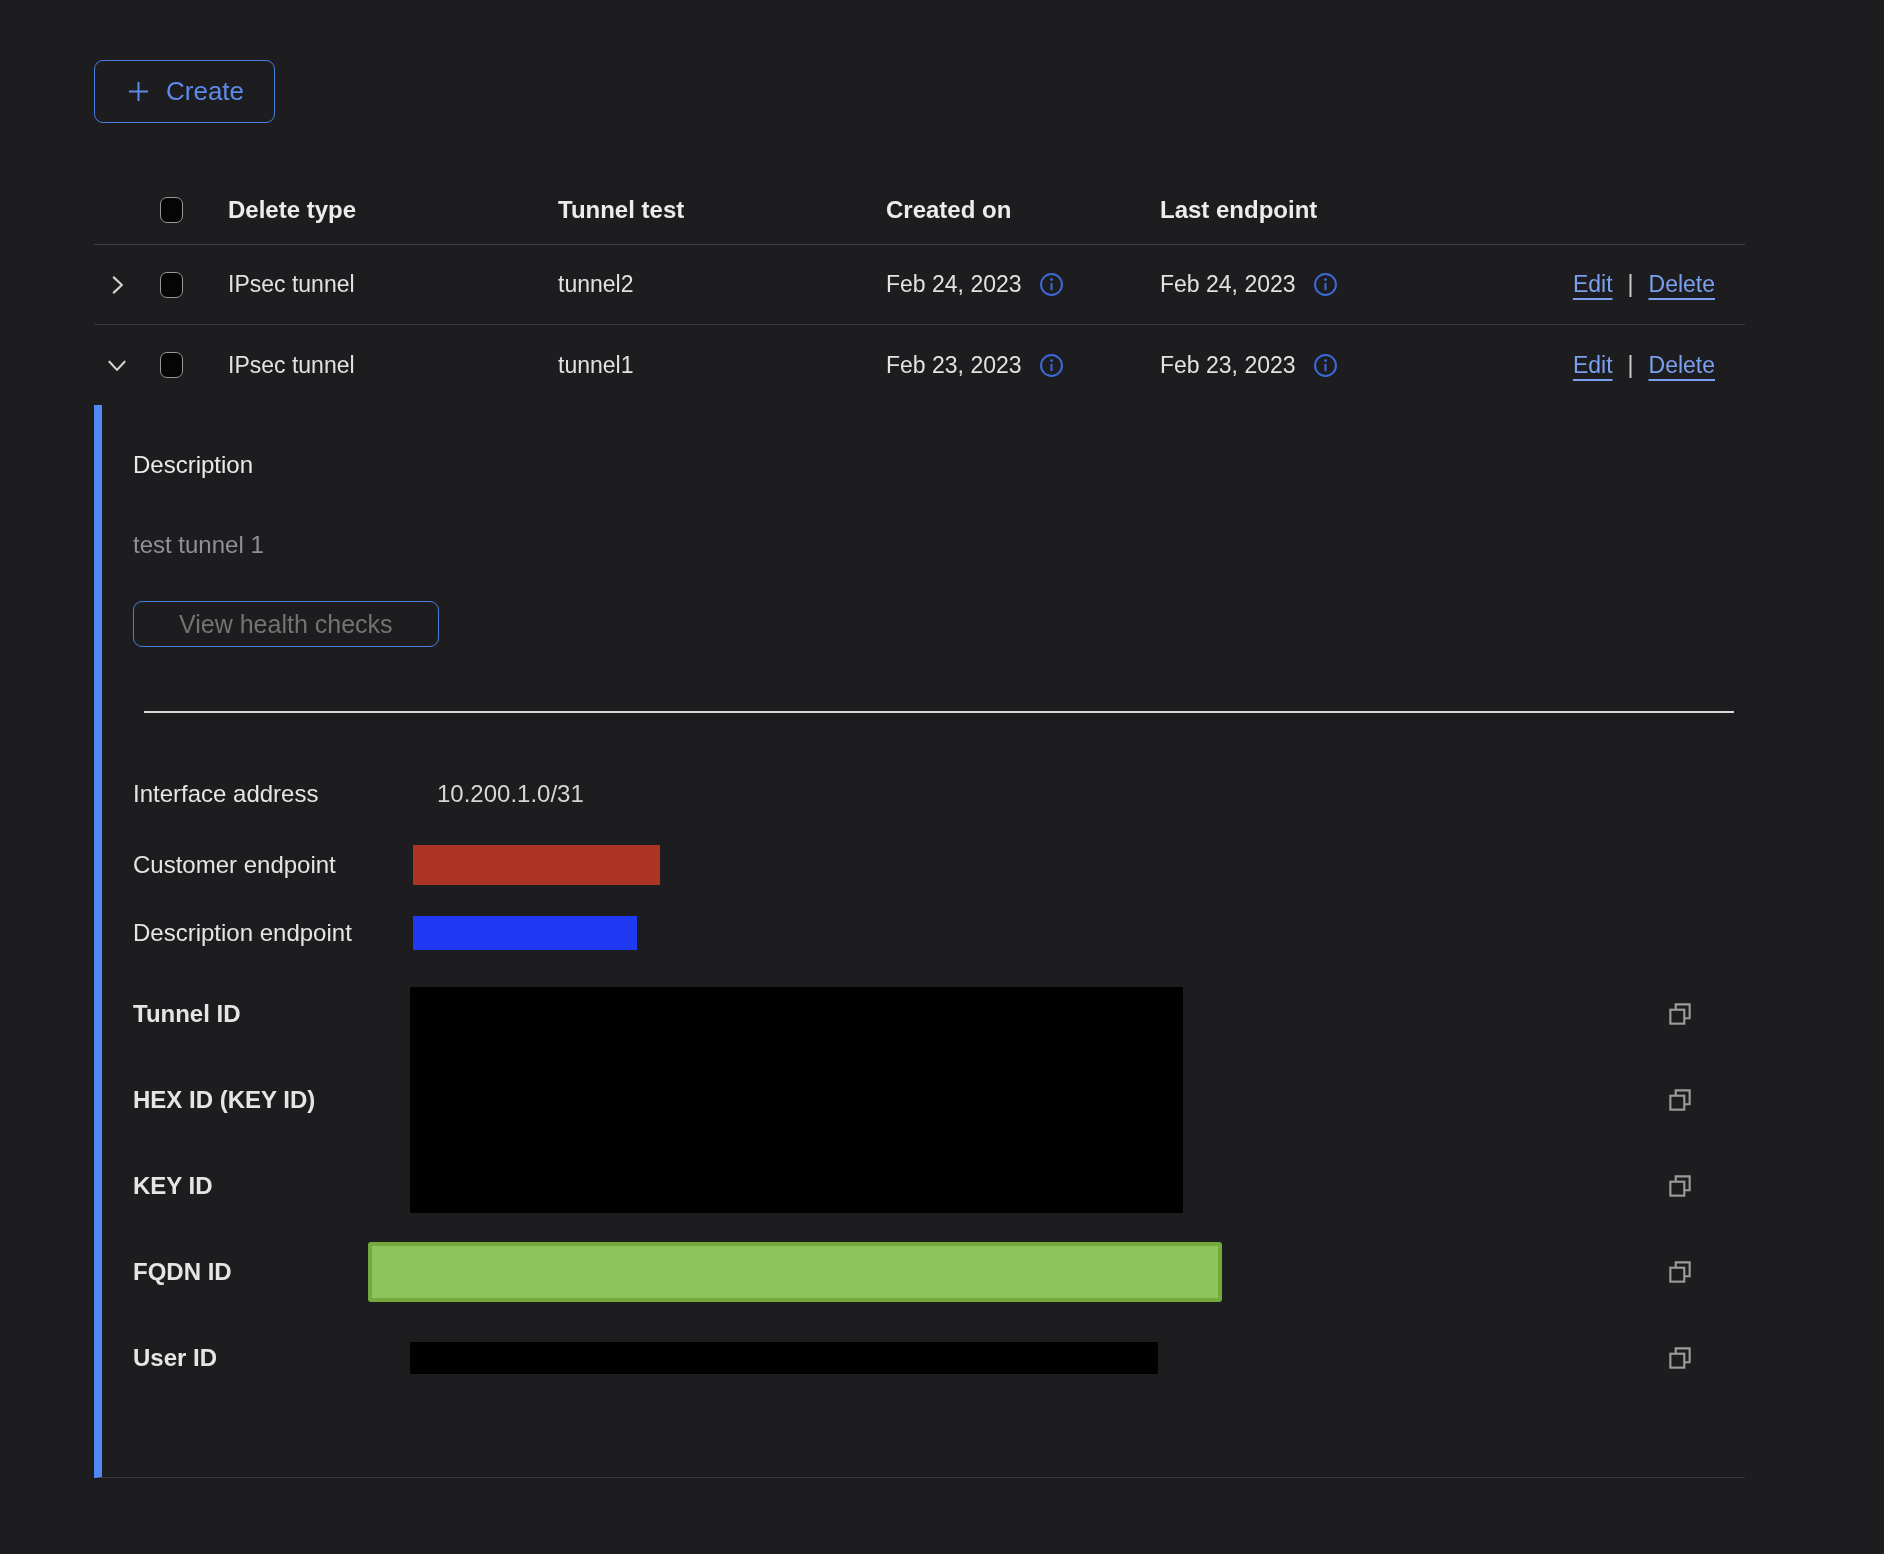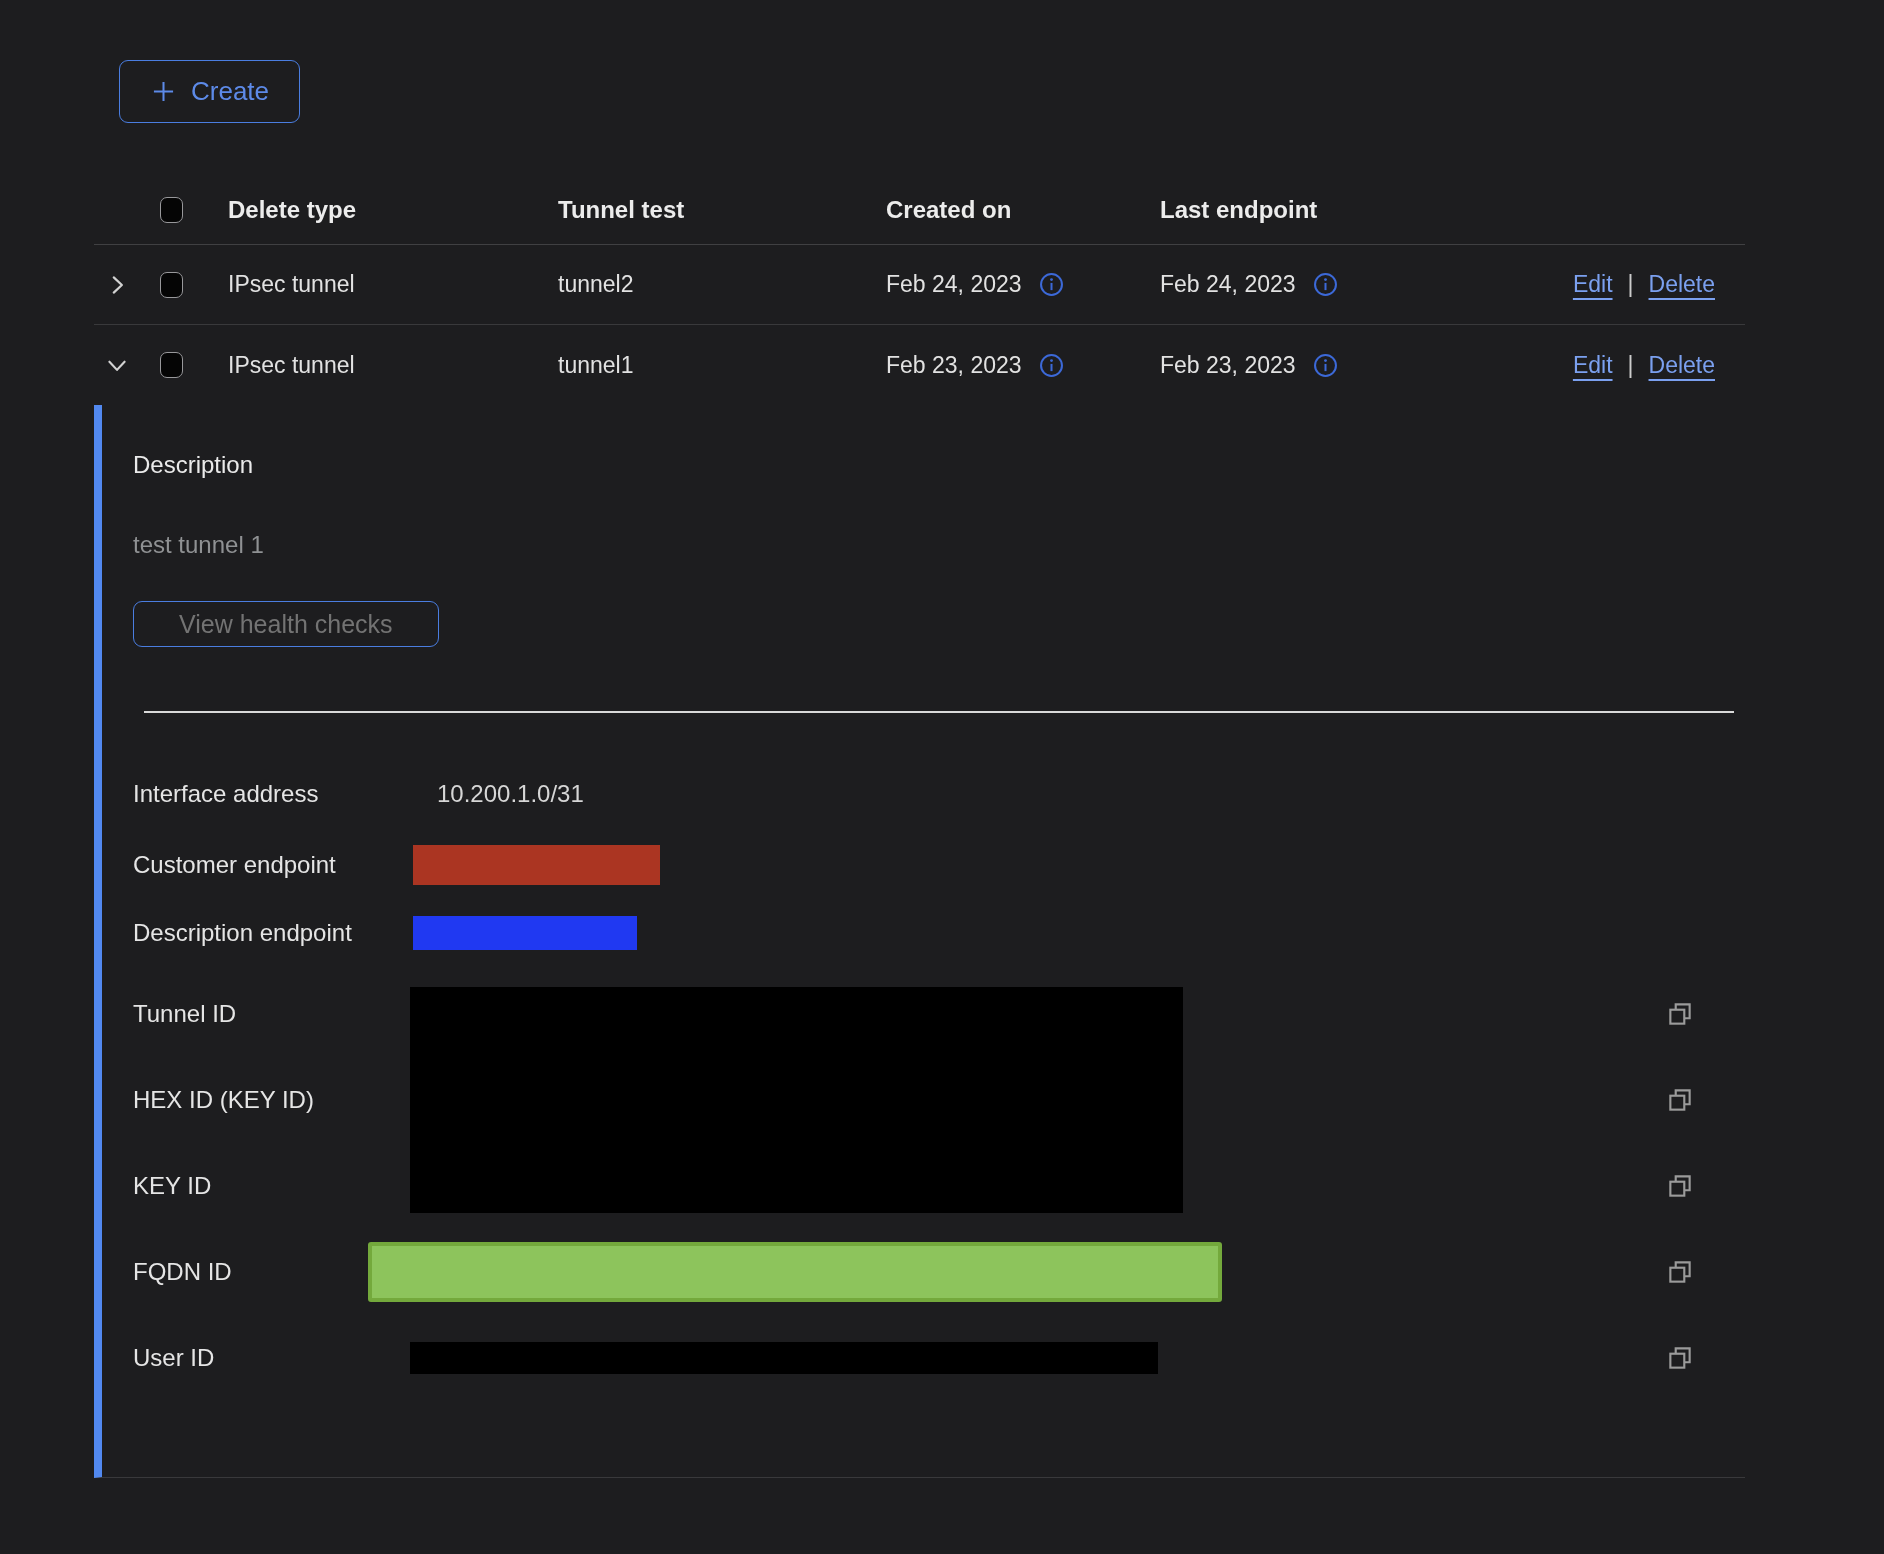--- a/index.html
+++ b/index.html
@@ -15,21 +15,20 @@
 
   
   .create-btn {
     position: absolute; left: 94px; top: 60px;
     height: 63px; padding: 0 30px;
     display: inline-flex; align-items: center; gap: 14px;
     background: transparent;
     border: 1.5px solid #4a7de0; border-radius: 9px;
     color: #5d8ae8; font-size: 26px; font-family: inherit;
     cursor: pointer;
-    margin-left: 25px;
   }
 
   
   .table { position: absolute; left: 94px; top: 175px; width: 1651px; }
   .thead {
     display: flex; align-items: center; height: 70px;
     border-bottom: 1px solid #404042;
     font-weight: 700; font-size: 24px; color: #ececec;
   }
   .trow {
@@ -88,20 +87,21 @@
   .block-red { margin-left: 3px; width: 247px; height: 40px; background: #ab3522; }
   .row-cloudflare { margin-top: 26px; height: 40px; }
   .block-blue { margin-left: 3px; width: 224px; height: 34px; background: #2039f2; }
 
   .id-grid {
     display: grid;
     grid-template-columns: 277px 790px 1fr;
     grid-auto-rows: 86px;
     align-items: center;
     margin-top: 18px;
+    font-weight: bold;
   }
   .id-grid .f-label { width: auto; }
   .block-black-group {
     grid-column: 2; grid-row: 1 / 4;
     width: 773px; height: 226px; background: #000000; align-self: center;
   }
   .block-green {
     grid-column: 2; grid-row: 4;
     width: 854px; height: 60px; margin-left: -42px;
     background: #8dc45c; border: 4px solid #74a93c; border-radius: 3px;

